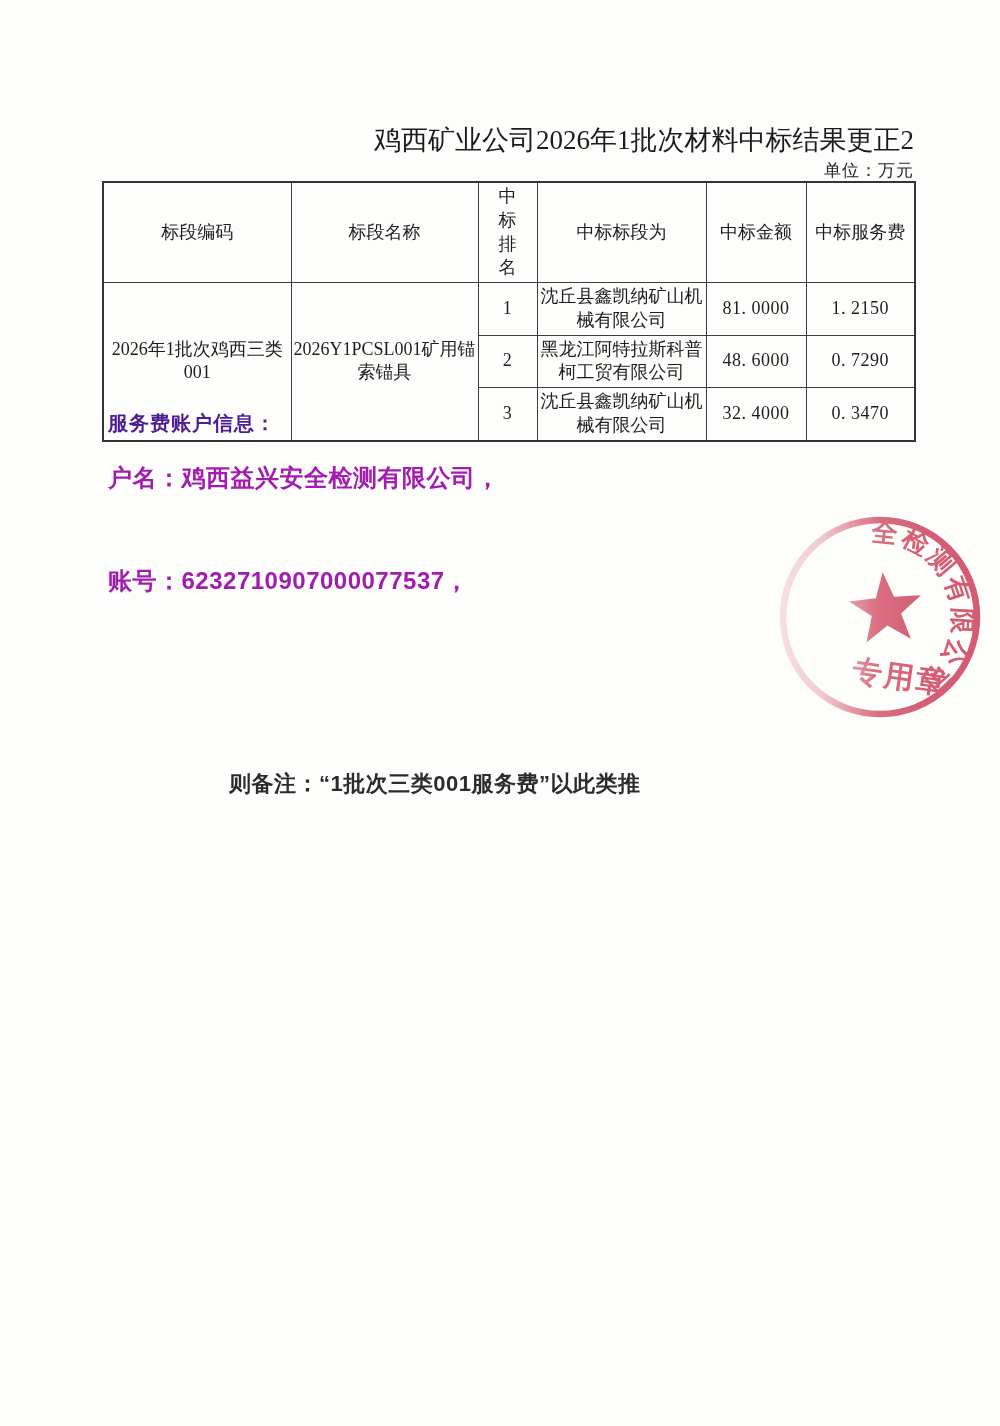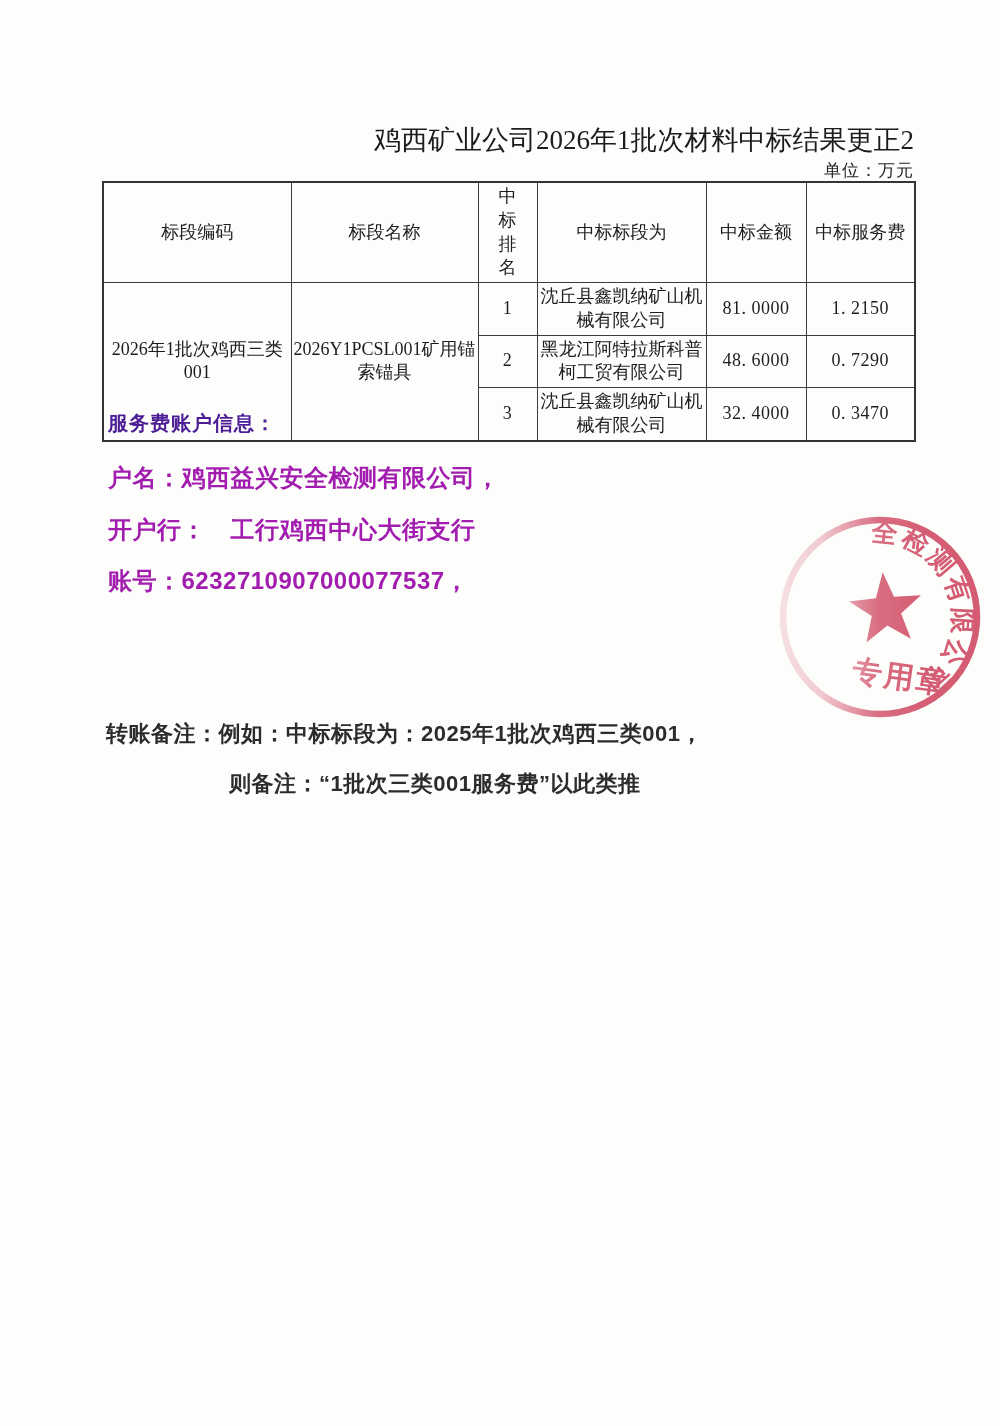--- a/index.html
+++ b/index.html
@@ -114,24 +114,22 @@
         <td class="num">3</td>
         <td>沈丘县鑫凯纳矿山机械有限公司</td>
         <td class="num">32. 4000</td>
         <td class="num">0. 3470</td>
       </tr>
     </tbody>
   </table>
 
   <div class="acct-heading">服务费账户信息：</div>
   <div class="acct-line l-holder">户名：鸡西益兴安全检测有限公司，</div>
-  <div class="acct-line l-bank">开户行：　工行鸡西中心大街支行</div>
   <div class="acct-line l-number">账号：6232710907000077537，</div>
 
-  <div class="note-line note1">转账备注：例如：中标标段为：2025年1批次鸡西三类001，</div>
   <div class="note-line note2">则备注：“1批次三类001服务费”以此类推</div>
 
   <svg class="stamp" width="244" height="290" viewBox="0 0 244 290">
     <defs>
       <linearGradient id="fadeG" x1="0" y1="0" x2="1" y2="0">
         <stop offset="0" stop-color="#1a1a1a"></stop>
         <stop offset="0.26" stop-color="#4a4a4a"></stop>
         <stop offset="0.38" stop-color="#8f8f8f"></stop>
         <stop offset="0.50" stop-color="#d8d8d8"></stop>
         <stop offset="0.68" stop-color="#efefef"></stop>

